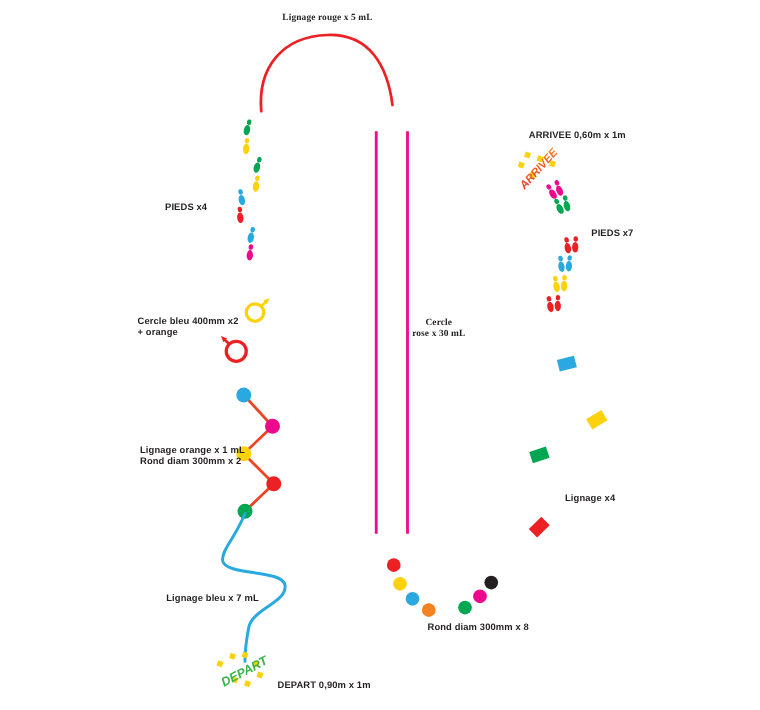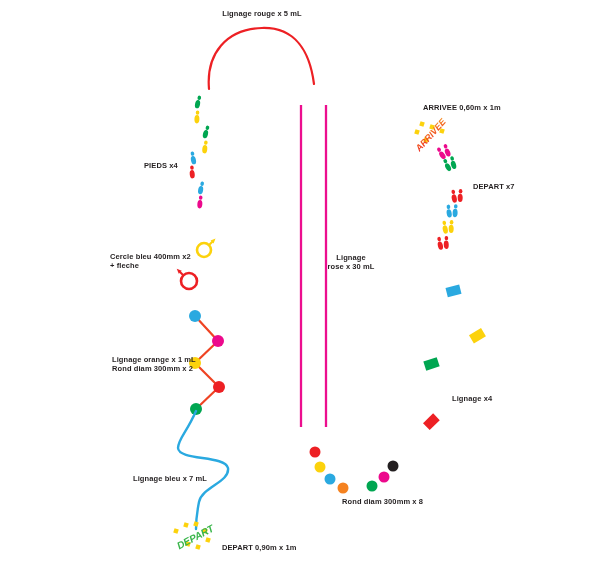--- a/index.html
+++ b/index.html
@@ -5,21 +5,21 @@
   html,body{margin:0;padding:0;background:#fff;}
   #stage{
     position:relative;width:608px;height:568px;background:#ffffff;
     overflow:hidden;font-family:"Liberation Sans",sans-serif;
   }
   #scene{position:absolute;left:0;top:0;}
   .lbl{
     position:absolute;font-size:7.5px;font-weight:600;color:#231f20;
     white-space:nowrap;letter-spacing:0.1px;line-height:1.2;
   }
-  .lbl.center{transform:translateX(-50%);}
+  .lbl.center{transform:translateX(-50%);font-family:Liberation Serif, serif;}
 </style>
 </head>
 <body>
 
 <div id="stage">
 
   <svg id="scene" width="608" height="568" viewBox="0 0 608 568">
     <defs>
       <linearGradient id="arriveeGrad" x1="0" y1="1" x2="1" y2="0">
         <stop offset="0" stop-color="#ed2024"></stop>
@@ -161,27 +161,27 @@
         <rect x="419.8" y="121.8" width="4.4" height="4.4" transform="rotate(18 422 124)" fill="#fcd20c"></rect>
         <rect x="429.8" y="124.8" width="4.4" height="4.4" transform="rotate(18 432 127)" fill="#fcd20c"></rect>
         <rect x="439.8" y="128.8" width="4.4" height="4.4" transform="rotate(18 442 131)" fill="#fcd20c"></rect>
         <rect x="423.8" y="137.8" width="4.4" height="4.4" transform="rotate(18 426 140)" fill="#fcd20c"></rect>
         <rect x="414.8" y="129.8" width="4.4" height="4.4" transform="rotate(18 417 132)" fill="#fcd20c"></rect>
         <text x="433" y="137" transform="rotate(-48 433 137)" text-anchor="middle" font-size="9" font-weight="bold" font-style="italic" fill="url(#arriveeGrad)" font-family="&quot;Liberation Sans&quot;, sans-serif">ARRIVEE</text>
       </g>
   </svg>
 
   <div class="lbl center" style="left:262px;top:9px">Lignage rouge x 5 mL</div>
-  <div class="lbl" style="left:144px;top:161px">PIEDS x4</div>
+  <div class="lbl" style="left:132px;top:161px">PIEDS x4</div>
   <div class="lbl" style="left:110px;top:252px">Cercle bleu 400mm x2</div>
-  <div class="lbl" style="left:110px;top:261px">+ fleche</div>
+  <div class="lbl" style="left:110px;top:261px">+ orange</div>
   <div class="lbl" style="left:112px;top:355px">Lignage orange x 1 mL</div>
   <div class="lbl" style="left:112px;top:364px">Rond diam 300mm x 2</div>
-  <div class="lbl center" style="left:351px;top:253px">Lignage</div>
+  <div class="lbl center" style="left:351px;top:253px">Cercle</div>
   <div class="lbl center" style="left:351px;top:262px">rose x 30 mL</div>
   <div class="lbl" style="left:133px;top:474px">Lignage bleu x 7 mL</div>
   <div class="lbl" style="left:423px;top:103px">ARRIVEE 0,60m x 1m</div>
-  <div class="lbl" style="left:473px;top:182px">DEPART x7</div>
+  <div class="lbl" style="left:473px;top:182px">PIEDS x7</div>
   <div class="lbl" style="left:452px;top:394px">Lignage x4</div>
   <div class="lbl" style="left:342px;top:497px">Rond diam 300mm x 8</div>
   <div class="lbl" style="left:222px;top:543px">DEPART 0,90m x 1m</div>
 
 </div>
 
 </body></html>

